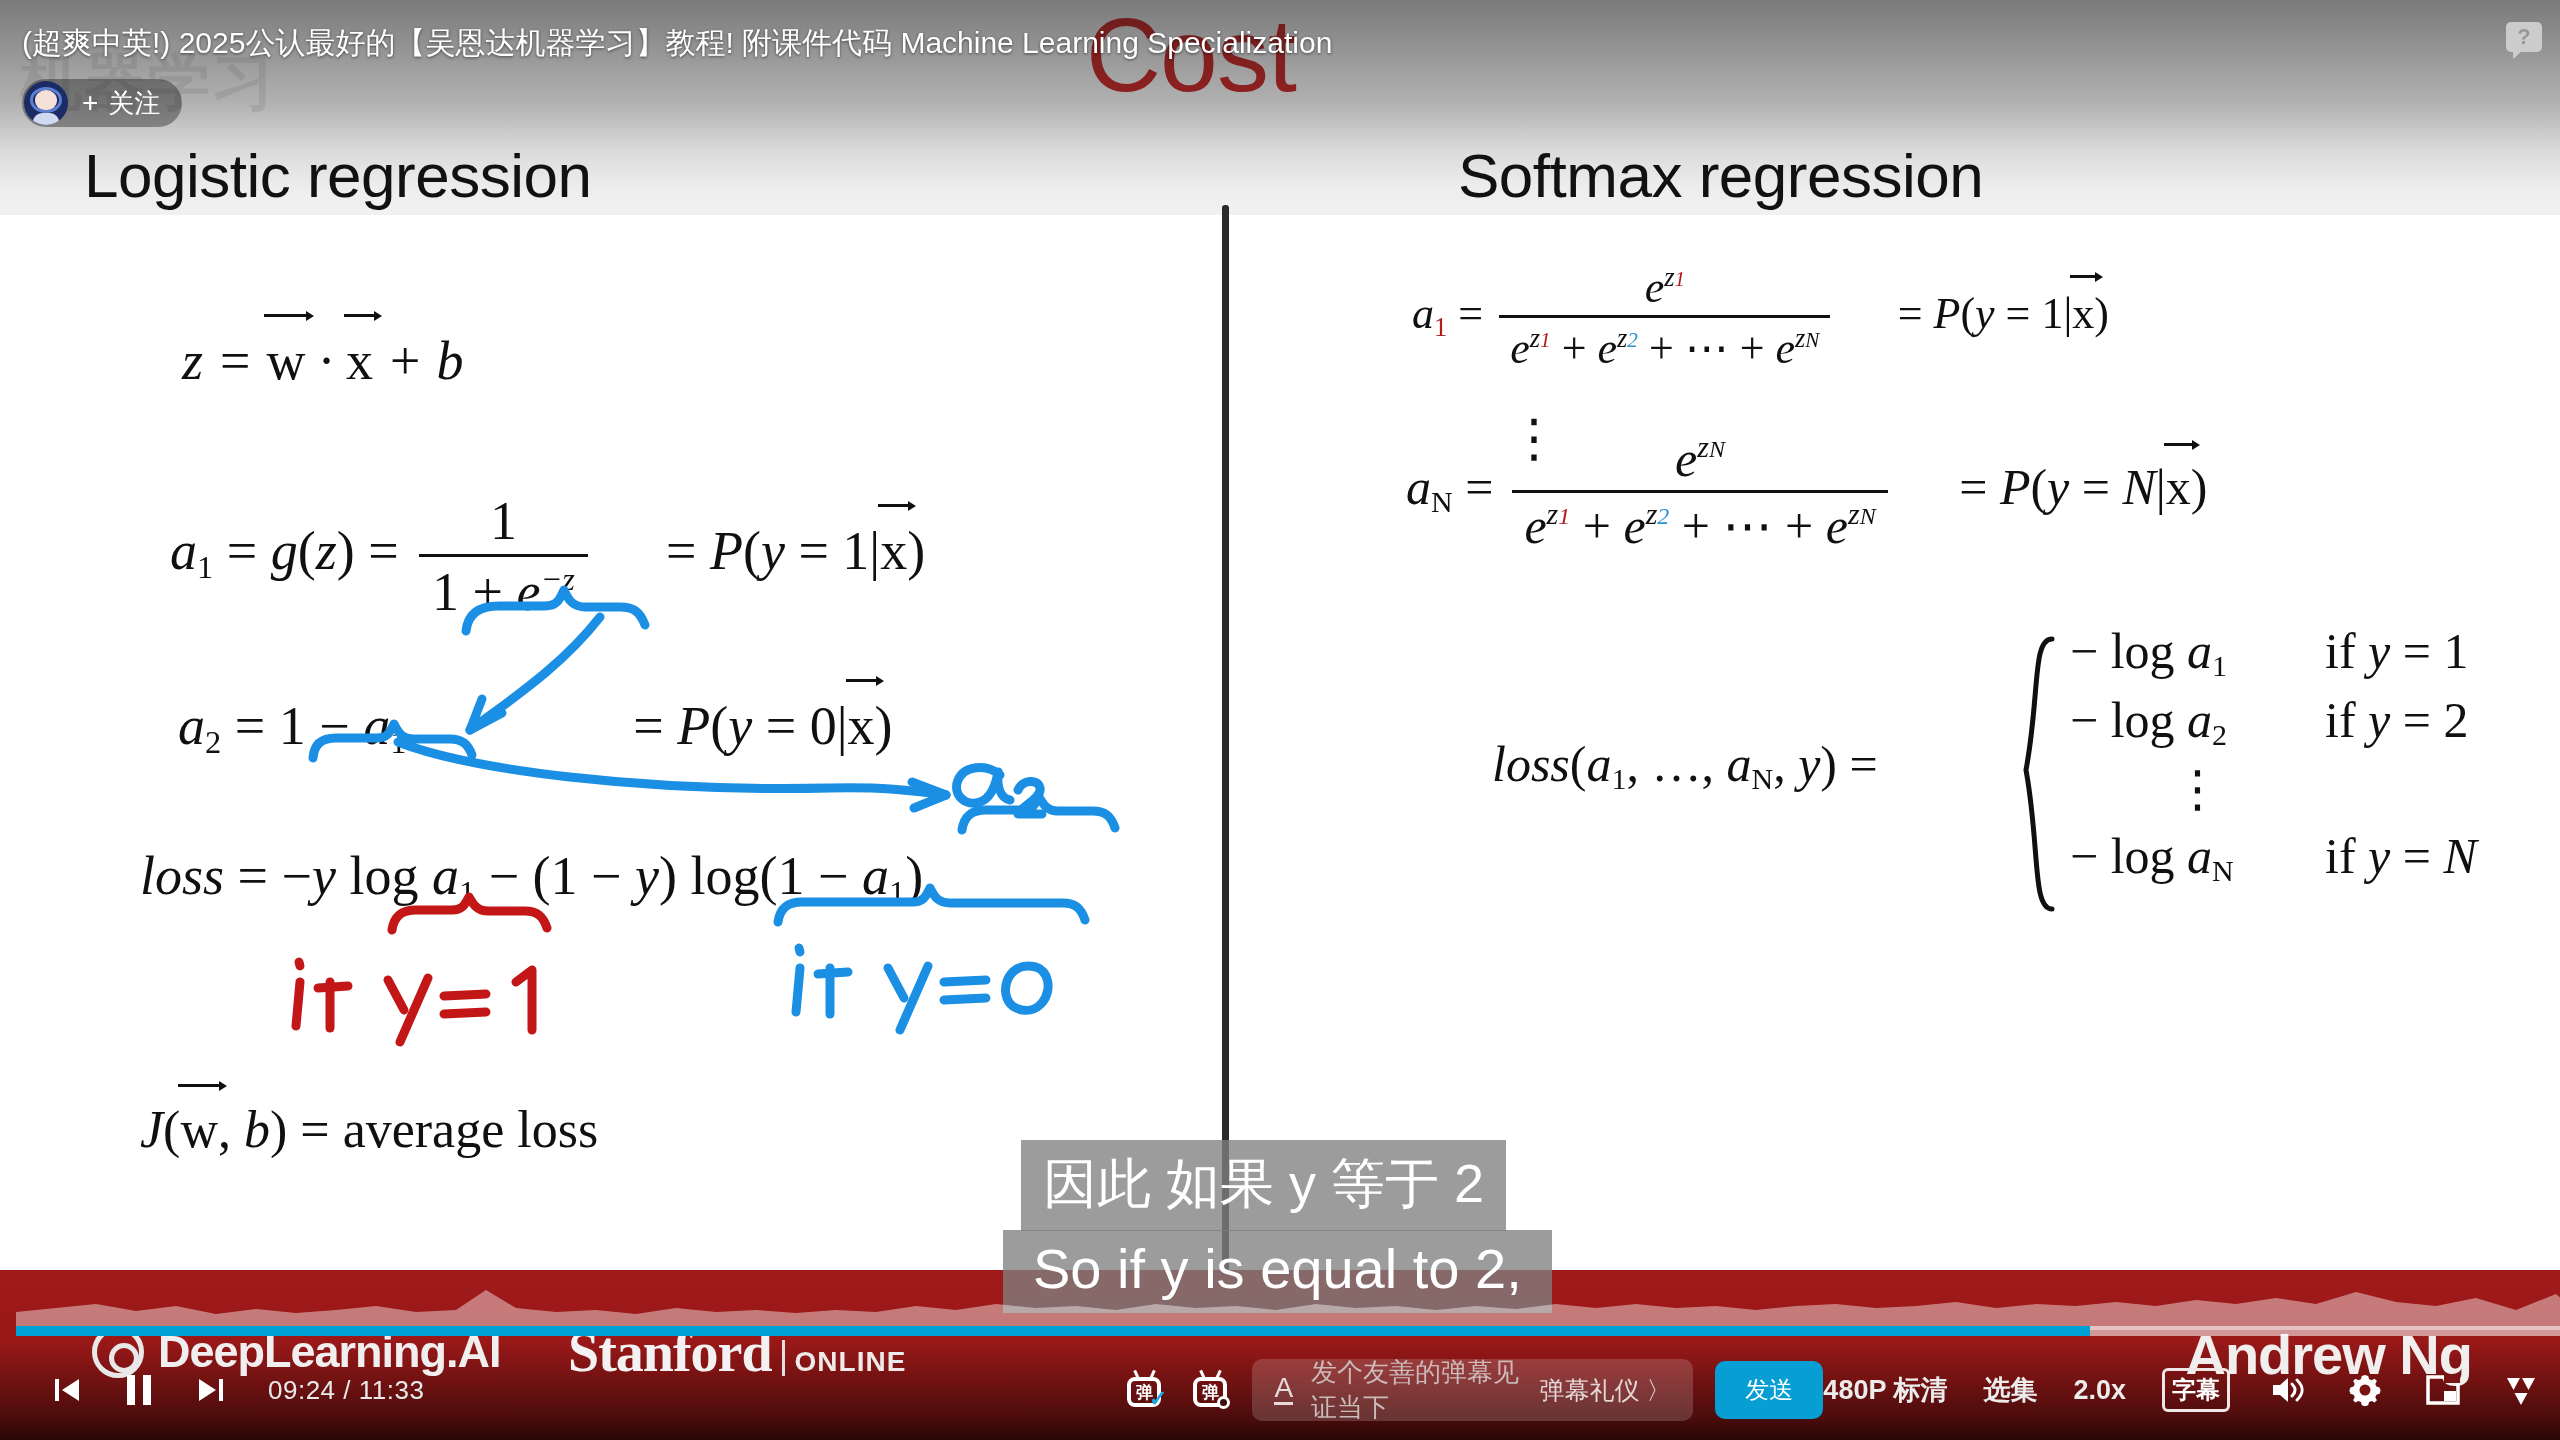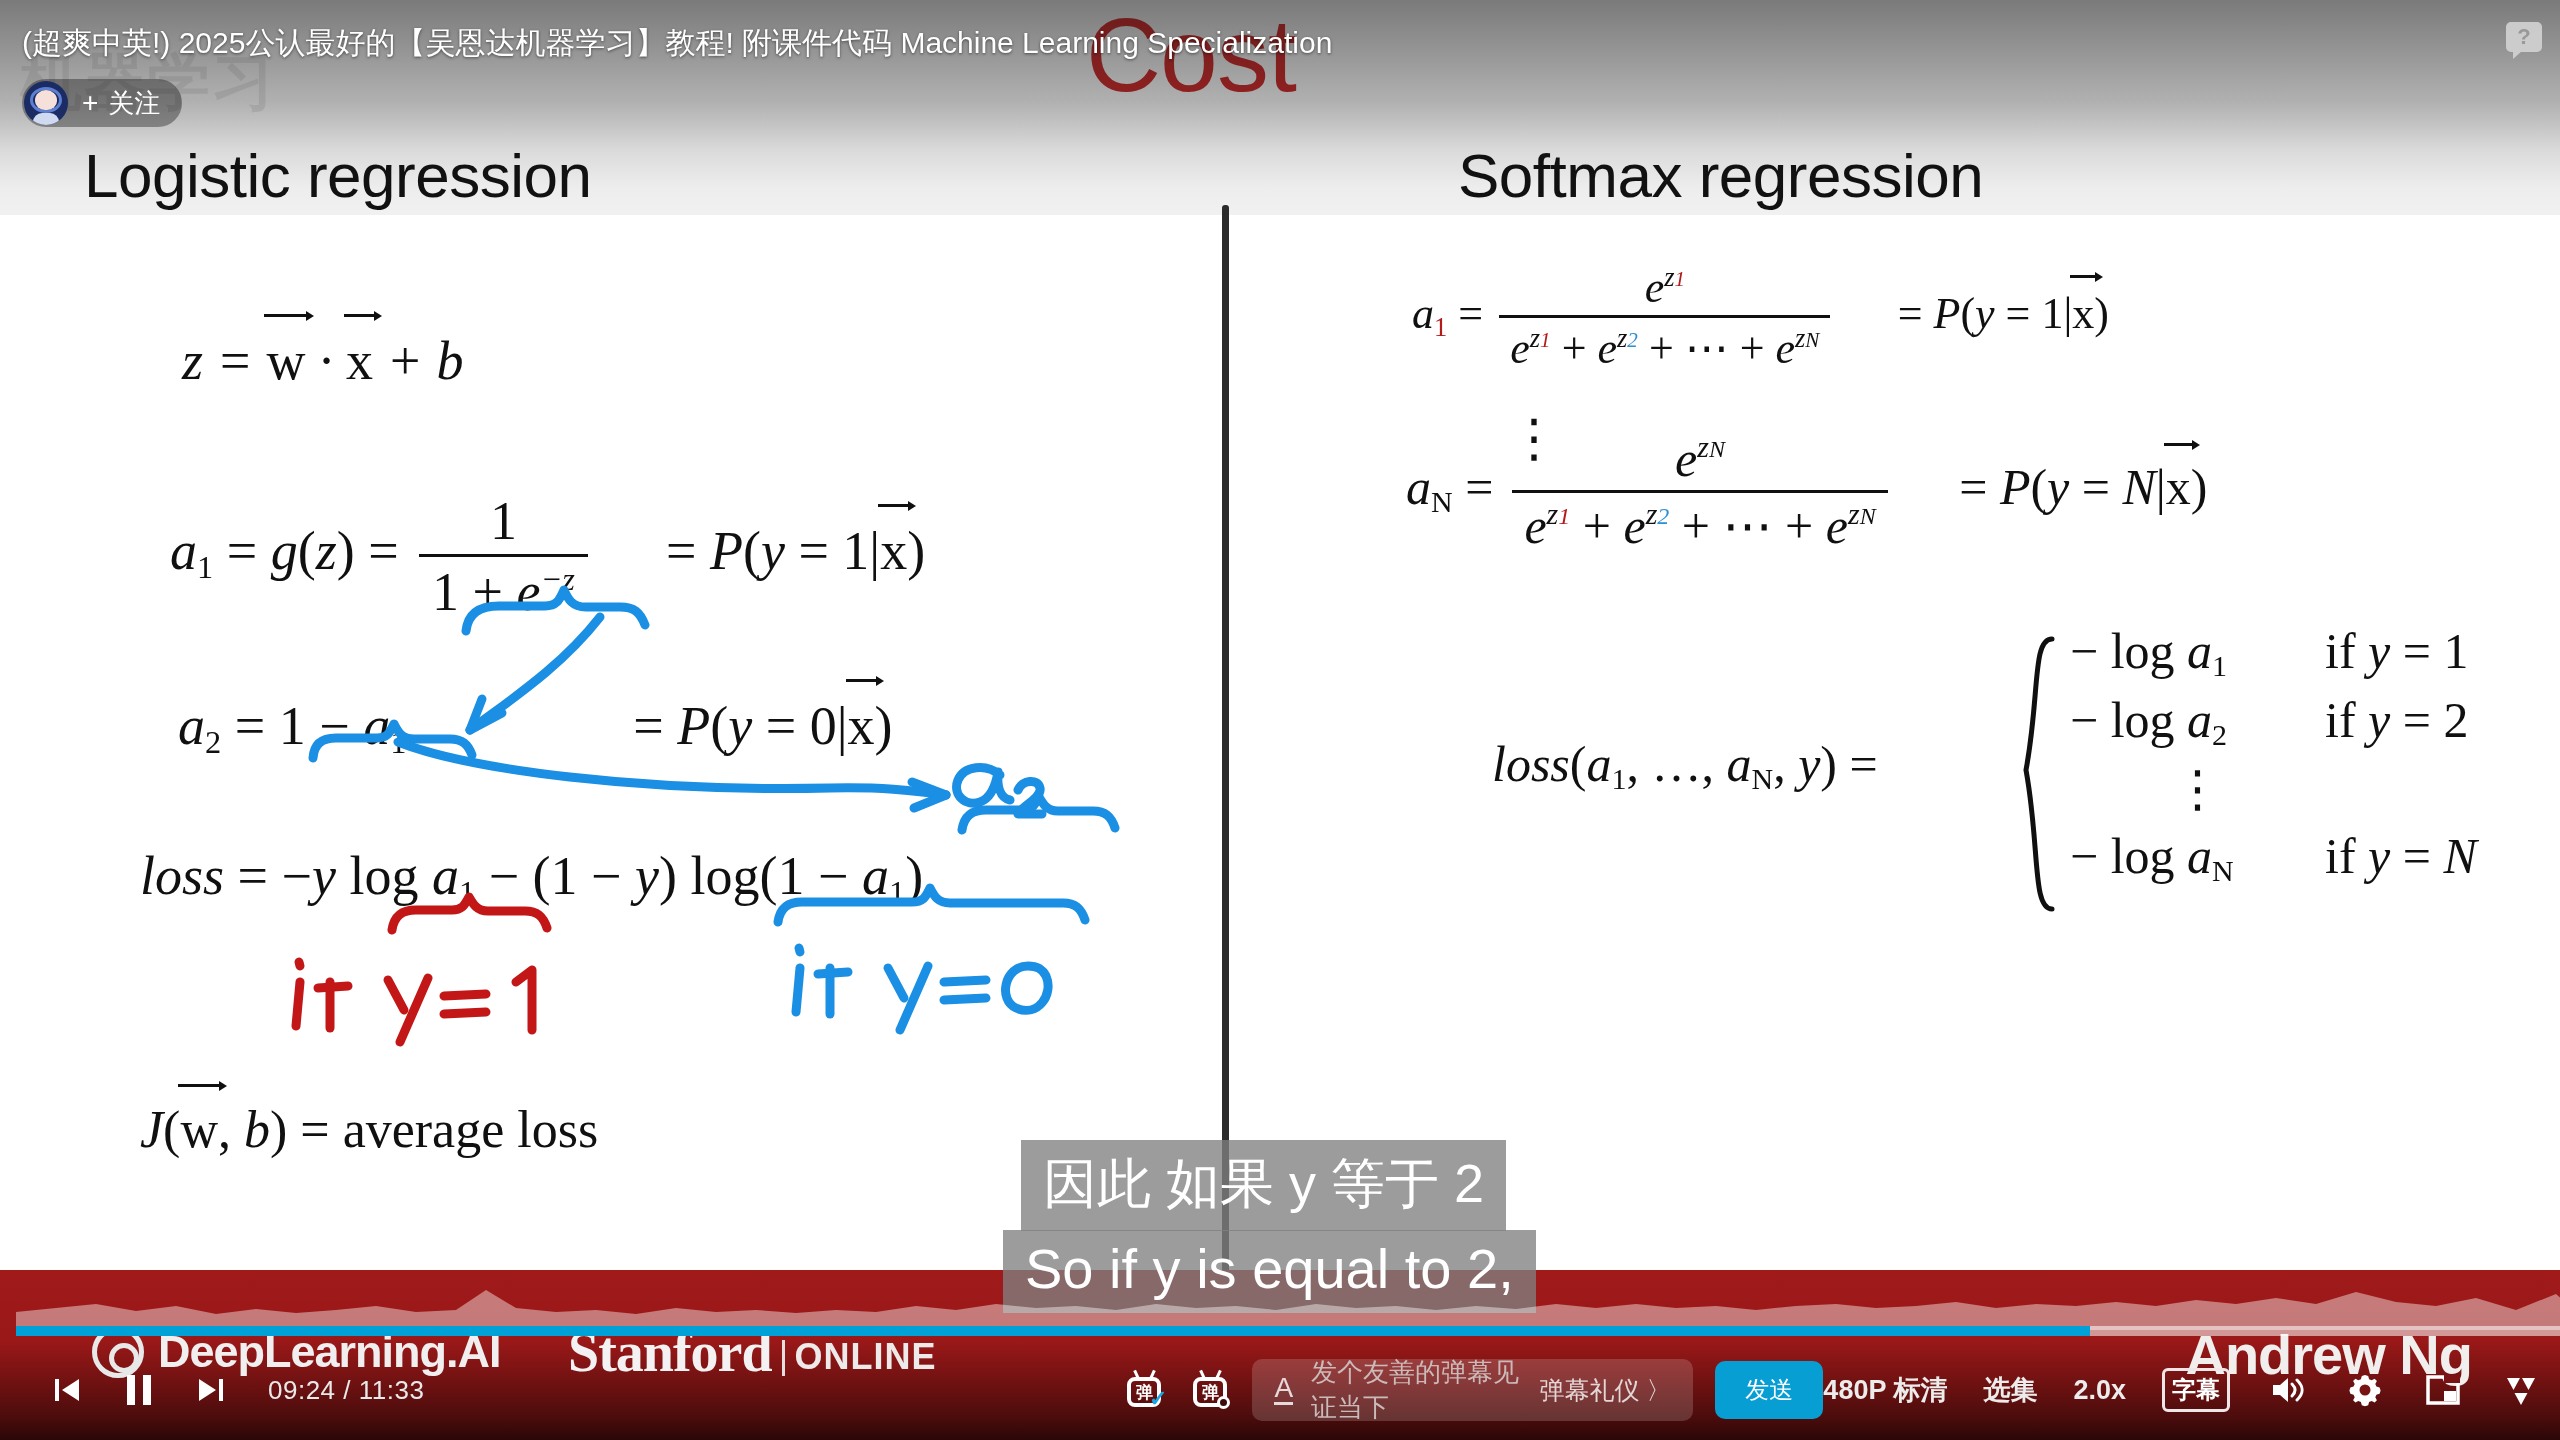--- a/index.html
+++ b/index.html
@@ -82,28 +82,28 @@
     position:absolute; left:0; top:1270px; width:2560px; height:170px;
     background:linear-gradient(180deg,#a01a1a 0%,#9a1818 42%,#4d0c0c 86%,#2a0707 100%);
   }
   .dl-logo { position:absolute; left:92px; top:1326px; display:flex; align-items:center; gap:14px; }
   .dl-mark { width:52px; height:52px; border-radius:50%; border:5px solid #e8e8e8; position:relative; }
   .dl-mark::after{ content:""; position:absolute; left:12px; top:12px; width:20px; height:20px; border-radius:50%; border:5px solid #e8e8e8; }
   .dl-text { color:#f0eeee; font-size:45px; font-weight:700; letter-spacing:-1px; }
   .stanford { position:absolute; left:568px; top:1320px; display:flex; align-items:flex-end; gap:10px; }
   .stanford .sf { font-family:"Liberation Serif", serif; color:#f3f1f1; font-size:56px; font-weight:700; letter-spacing:-1px; }
   .stanford .bar { width:3px; height:36px; background:#e6dede; margin-bottom:8px; }
-  .stanford .on { color:#efeaea; font-size:36px; font-weight:700; letter-spacing:1px; margin-bottom:6px; }
+  .stanford .on { color:#efeaea; font-size:28px; font-weight:700; letter-spacing:1px; margin-bottom:6px; }
   .andrew { position:absolute; right:88px; top:1322px; color:#f1eeee; font-size:56px; font-weight:700; letter-spacing:-1px; }
 
   
   .sub-cn, .sub-en { position:absolute; color:#fff; background:rgba(128,128,128,.78);
     font-family:"Liberation Sans", sans-serif; white-space:nowrap; }
   .sub-cn { left:1021px; top:1140px; font-size:54px; padding:8px 22px 10px; }
-  .sub-en { left:1003px; top:1230px; font-size:56px; padding:6px 22px 12px; }
+  .sub-en { left:1003px; top:1230px; font-size:56px; padding:6px 30px 12px; }
 
   
   .topbar {
     position:absolute; left:0; top:0; width:2560px; height:150px;
     background:linear-gradient(180deg, rgba(20,20,20,.38) 0%, rgba(20,20,20,.12) 62%, rgba(0,0,0,0) 100%);
     pointer-events:none;
   }
   .vtitle { position:absolute; left:22px; top:23px; color:#fff; font-size:30px; white-space:nowrap;
     text-shadow:0 1px 3px rgba(0,0,0,.55); }
   .follow {

